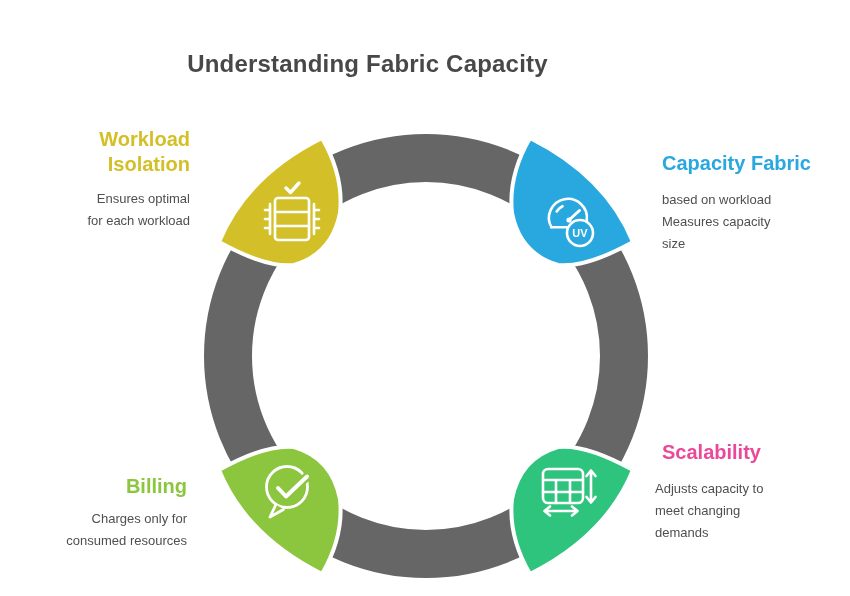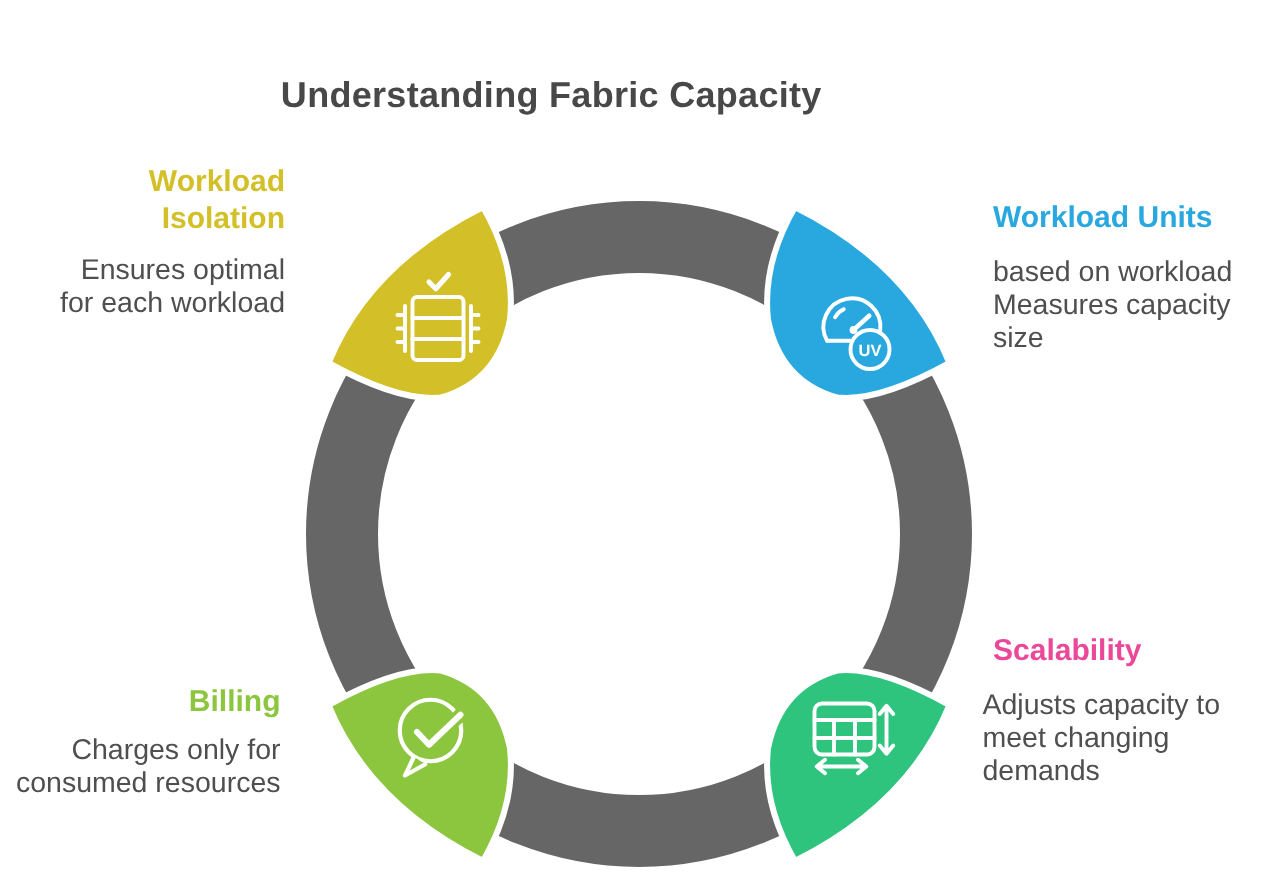--- a/index.html
+++ b/index.html
@@ -5,23 +5,23 @@
   html,body{margin:0;padding:0;background:#ffffff;}
   .stage{
     position:relative;width:850px;height:596px;overflow:hidden;background:#ffffff;
     font-family:"Liberation Sans","DejaVu Sans",sans-serif;
   }
   .stage svg{position:absolute;left:0;top:0;}
   .title{
     position:absolute;top:50px;left:0;width:735px;margin:0;
     text-align:center;font-size:24px;font-weight:700;color:#484848;letter-spacing:0.2px;
   }
-  .block{position:absolute;}
+  .block{position:absolute;margin-top:18px;}
   .heading{font-size:20px;font-weight:700;line-height:25px;}
-  .desc{font-size:19px;line-height:22px;color:#4f4f4f;}
+  .desc{font-size:13px;line-height:22px;color:#4f4f4f;}
   .right{text-align:right;}
   .left{text-align:left;}
   
   .tl-head{left:30px;width:160px;top:109px;}
   .tl-desc{left:10px;width:180px;top:170px;}
   .tr-head{left:662px;width:180px;top:133px;}
   .tr-desc{left:662px;width:180px;top:171px;}
   .br-head{left:662px;width:180px;top:422px;}
   .br-desc{left:655px;width:180px;top:460px;}
   .bl-head{left:27px;width:160px;top:456px;}
@@ -81,21 +81,21 @@
   <div class="block heading right tl-head" style="color: rgb(211, 192, 40);">
     <div>Workload</div>
     <div>Isolation</div>
   </div>
   <div class="block desc right tl-desc">
     <div>Ensures optimal</div>
     <div>for each workload</div>
   </div>
 
   <div class="block heading left tr-head" style="color: rgb(41, 168, 223);">
-    <div>Workload Units</div>
+    <div>Capacity Fabric</div>
   </div>
   <div class="block desc left tr-desc">
     <div>based on workload</div>
     <div>Measures capacity</div>
     <div>size</div>
   </div>
 
   <div class="block heading left br-head" style="color: #ec4899;">
     <div>Scalability</div>
   </div>

